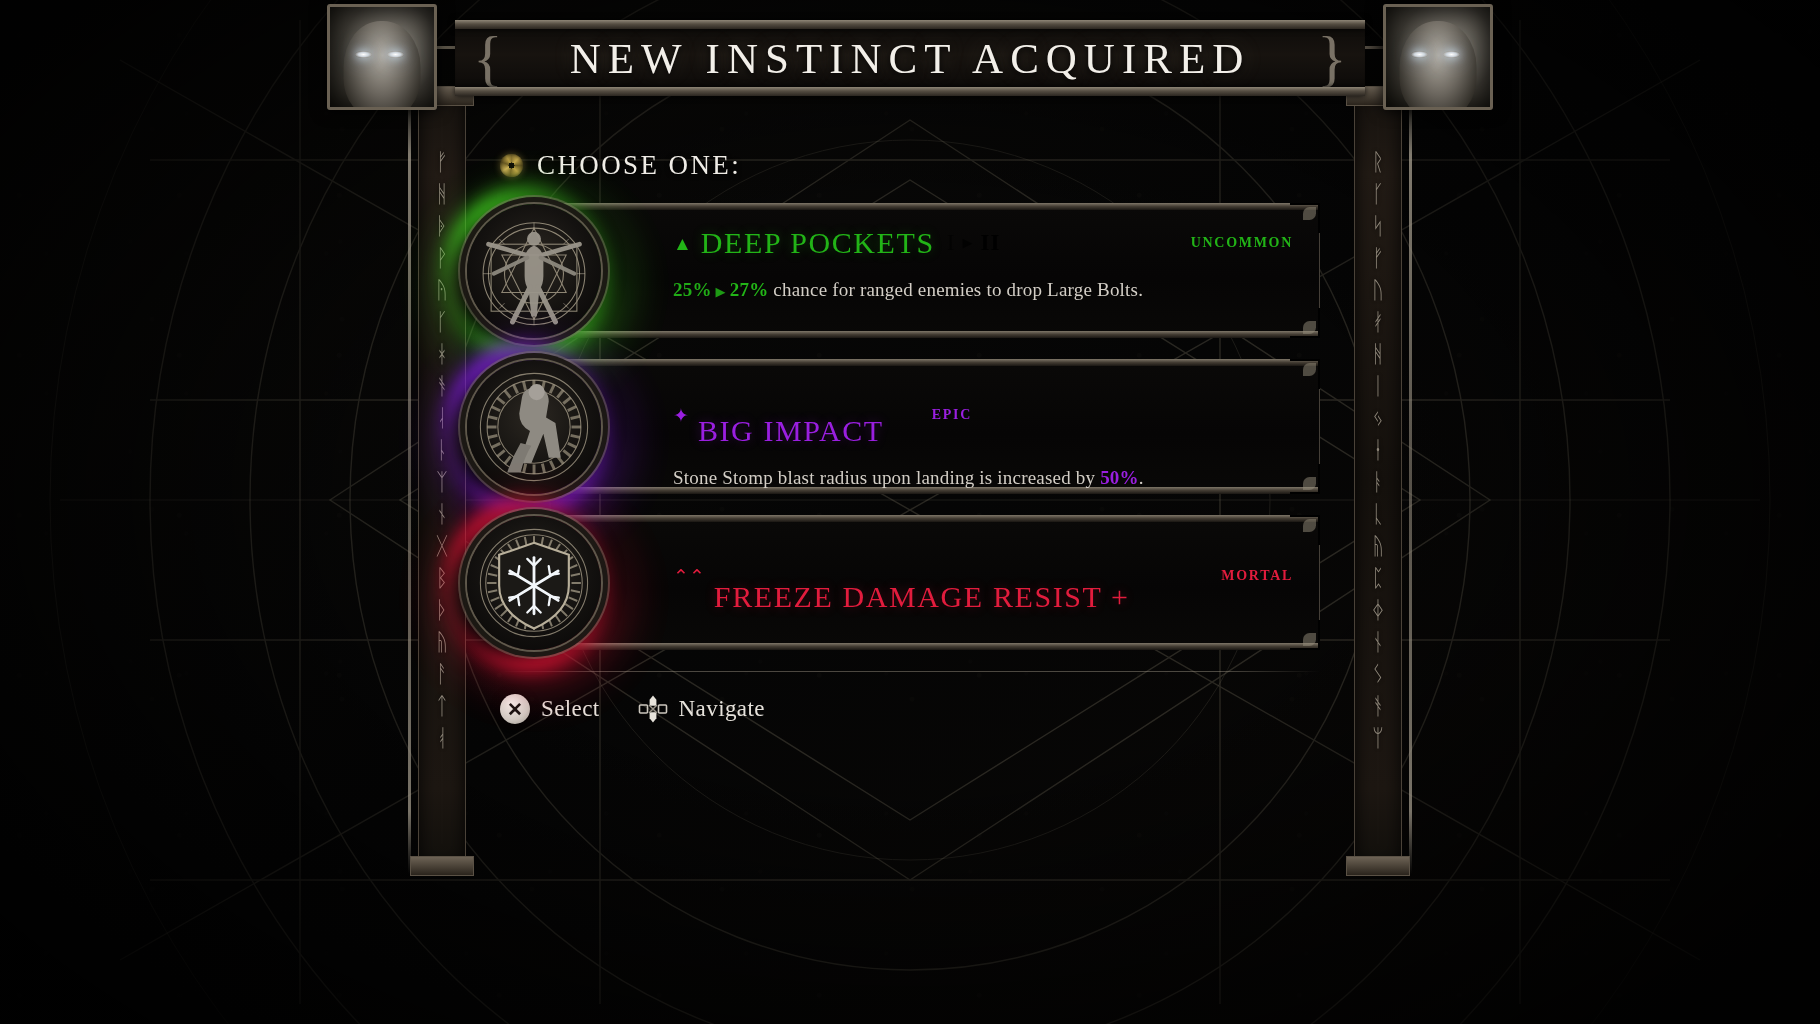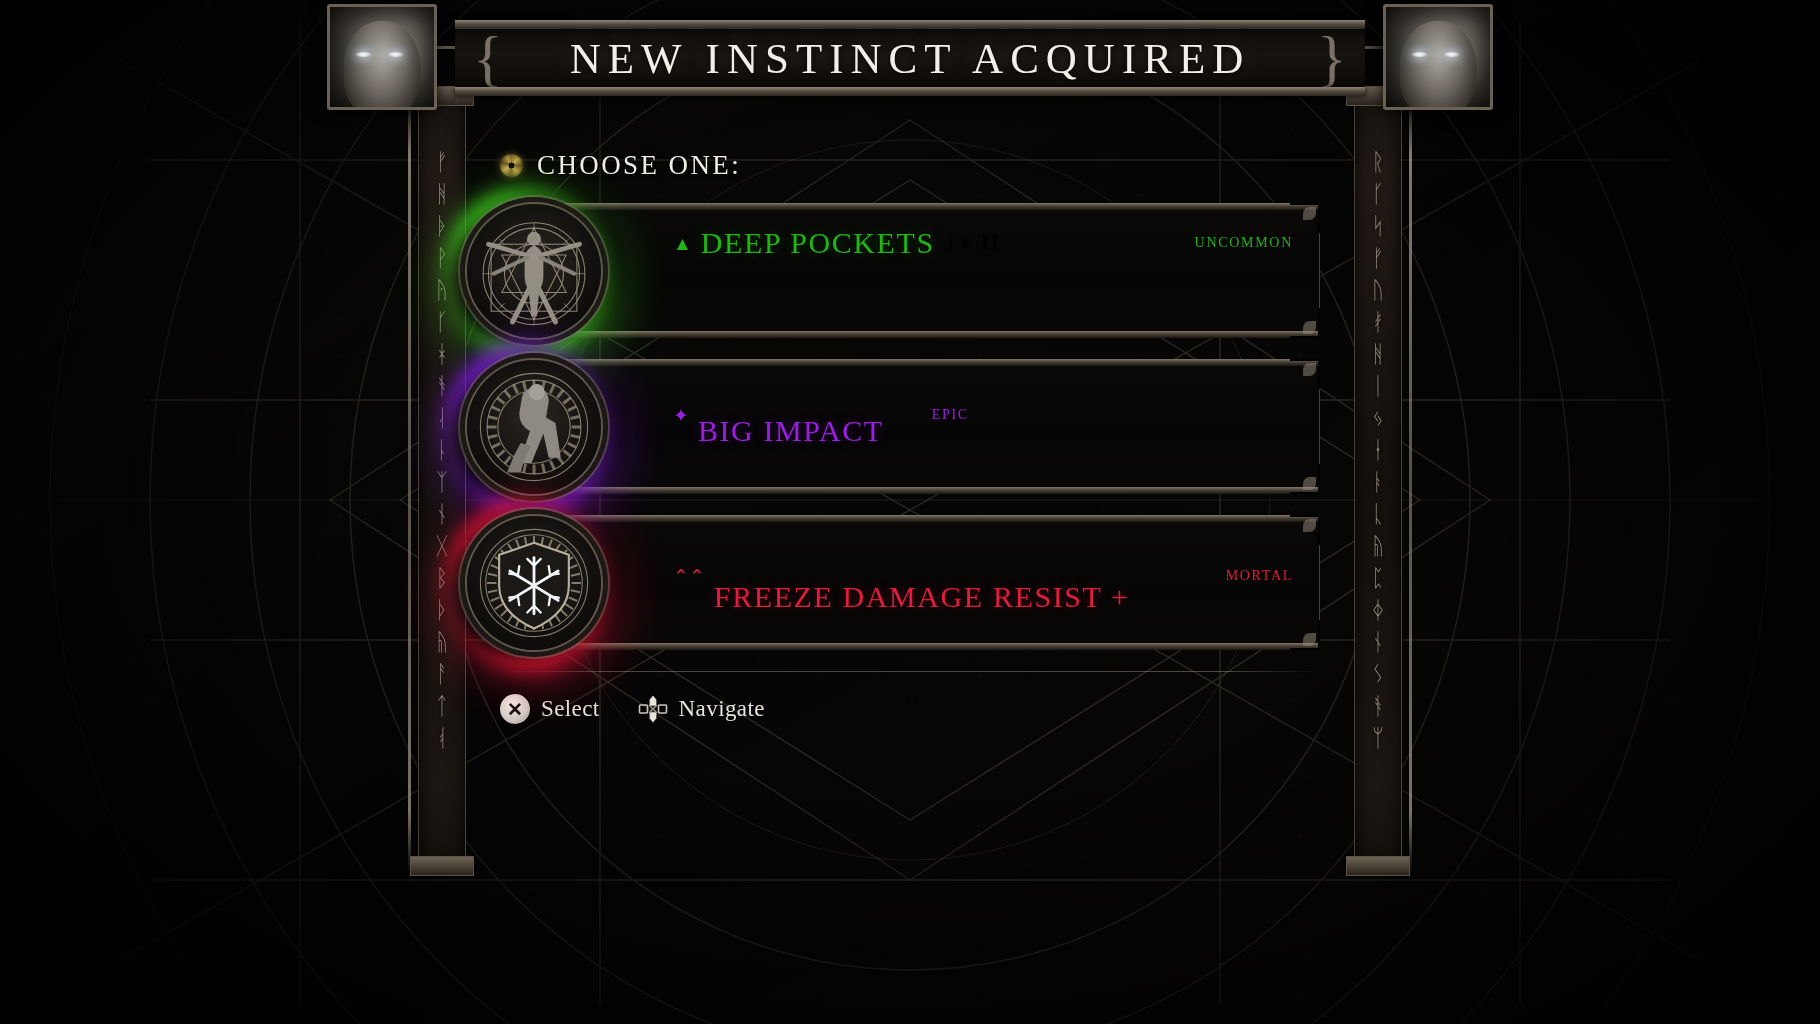--- a/index.html
+++ b/index.html
@@ -172,21 +172,21 @@
   .row1{ display:flex; align-items:center; }
   .tier-icon{ font-size:19px; margin-right:9px; line-height:1; }
   .card-title{
     font-size:30px; letter-spacing:1.6px; text-transform:uppercase; white-space:nowrap;
   }
   .ranks{ margin-left:12px; font-size:23px; letter-spacing:1px; display:flex; align-items:center; gap:7px; }
   .rank-old{ opacity:.52; }
   .rank-arrow{ font-size:13px; opacity:.7; }
   .rank-new{ font-weight:700; }
   .rarity{
-    margin-left:auto; font-size:14px; letter-spacing:1.7px; text-transform:uppercase; white-space:nowrap;
+    margin-left:auto; font-size:14px; letter-spacing:1.7px; text-transform:uppercase; white-space:nowrap;font-weight:bold;
   }
   .desc{
     margin-top:17px; font-size:19px; color:#d3cec6; letter-spacing:.2px; line-height:1.35;
   }
   .desc .hl{ font-weight:700; }
   .desc .old{ font-weight:700; opacity:.95; }
   .desc .sep{ font-size:13px; opacity:.85; margin:0 4px; }
 
   
   .divider{
@@ -353,20 +353,21 @@
       <div class="row1">
         <span class="tier-icon" style="color: rgb(34, 180, 23);">▲</span>
         <span class="card-title" style="color: rgb(34, 180, 23); text-shadow: rgba(34, 180, 23, 0.333) 0px 0px 12px;">DEEP POCKETS</span>
         <span class="ranks">
          <span class="rank-old">I</span>
          <span class="rank-arrow">▶</span>
          <span class="rank-new">II</span>
        </span>
         <span class="rarity" style="color: rgb(34, 180, 23);">UNCOMMON</span>
       </div>
+      <div class="desc"><span class="old" style="color: rgb(34, 180, 23);">25%</span><span class="sep" style="color: rgb(34, 180, 23);">▶</span><span class="hl" style="color: rgb(34, 180, 23);">27%</span><span class=""> chance for ranged enemies to drop Large Bolts.</span></div>
     </div>
         </div>
         <div class="card">
     <span class="cn tl"></span>
     <span class="cn tr"></span>
     <span class="cn bl"></span>
     <span class="cn br"></span>
     <div class="medal-wrap">
       <div class="glow" style="background: radial-gradient(circle at 38% 55%, rgba(0, 0, 0, 0) 38%, rgb(140, 31, 240) 46%, rgba(140, 31, 240, 0.8) 56%, rgba(0, 0, 0, 0) 72%); box-shadow: rgba(140, 31, 240, 0.4) 0px 14px 46px;"></div>
       <div class="medal">
@@ -414,20 +415,21 @@
     </svg>
             </div>
     </div>
     <div class="card-body">
       <div class="row1">
         <span class="tier-icon" style="color: rgb(154, 31, 224);">✦</span>
         <span class="card-title" style="color: rgb(154, 31, 224); text-shadow: rgba(154, 31, 224, 0.333) 0px 0px 12px; margin-top: 32px;">BIG IMPACT</span>
 
         <span class="rarity" style="color: rgb(154, 31, 224); margin-left: 48px;">EPIC</span>
       </div>
+      <div class="desc"><span class="">Stone Stomp blast radius upon landing is increased by </span><span class="hl" style="color: rgb(154, 31, 224);">50%</span><span class="">.</span></div>
     </div>
         </div>
         <div class="card">
     <span class="cn tl"></span>
     <span class="cn tr"></span>
     <span class="cn bl"></span>
     <span class="cn br"></span>
     <div class="medal-wrap">
       <div class="glow" style="background: radial-gradient(circle at 38% 55%, rgba(0, 0, 0, 0) 38%, rgb(238, 20, 56) 46%, rgba(238, 20, 56, 0.8) 56%, rgba(0, 0, 0, 0) 72%); box-shadow: rgba(238, 20, 56, 0.4) 0px 14px 46px;"></div>
       <div class="medal">

